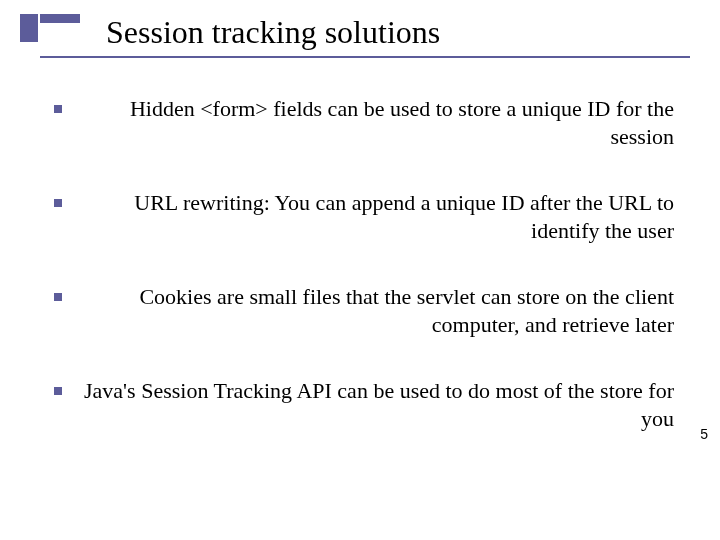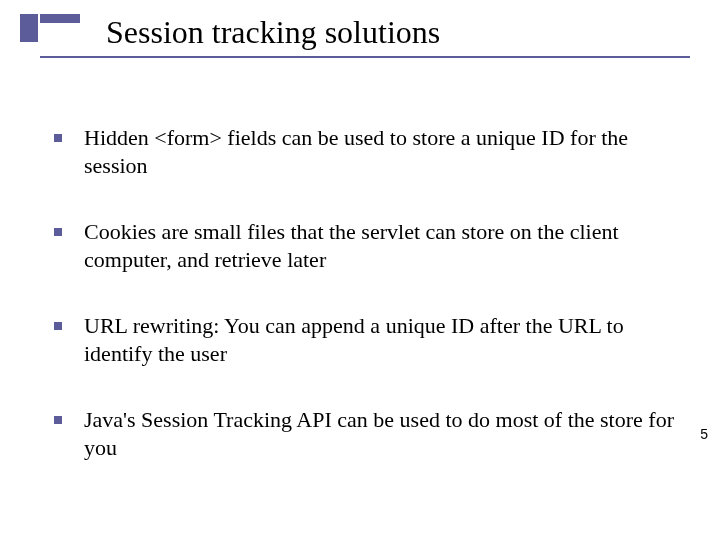--- a/index.html
+++ b/index.html
@@ -11,20 +11,21 @@
     font-family: "Times New Roman", Times, serif;
     color: #000;
     position: relative;
     overflow: hidden;
   }
   .slide {
     width: 720px;
     height: 448px;
     position: relative;
     box-sizing: border-box;
+    text-align: right;
   }
   .title-wrap {
     position: absolute;
     left: 20px;
     top: 14px;
     width: 680px;
   }
   .title-bar1 {
     position: absolute;
     left: 0;
@@ -60,21 +61,20 @@
   .body {
     position: absolute;
     left: 54px;
     top: 95px;
     width: 620px;
   }
   .item {
     display: flex;
     align-items: flex-start;
     margin-bottom: 38px;
-    margin-top: 29px;
   }
   .bullet {
     width: 8px;
     height: 8px;
     background: #5c5c9a;
     flex: 0 0 8px;
     margin-top: 10px;
     margin-right: 22px;
   }
   .item-text {
@@ -102,25 +102,25 @@
     <div class="title-underline"></div>
   </div>
 
   <div class="body">
     <div class="item">
       <div class="bullet"></div>
       <div class="item-text">Hidden &lt;form&gt; fields can be used to store a unique ID for the session</div>
     </div>
     <div class="item">
       <div class="bullet"></div>
-      <div class="item-text">Cookies are small files that the servlet can store on the client computer, and retrieve later</div>
+      <div class="item-text">URL rewriting: You can append a unique ID after the URL to identify the user</div>
     </div>
     <div class="item">
       <div class="bullet"></div>
-      <div class="item-text">URL rewriting: You can append a unique ID after the URL to identify the user</div>
+      <div class="item-text">Cookies are small files that the servlet can store on the client computer, and retrieve later</div>
     </div>
     <div class="item">
       <div class="bullet"></div>
       <div class="item-text">Java's Session Tracking API can be used to do most of the store for you</div>
     </div>
   </div>
 
   <div class="page-num">5</div>
 </div>
 

